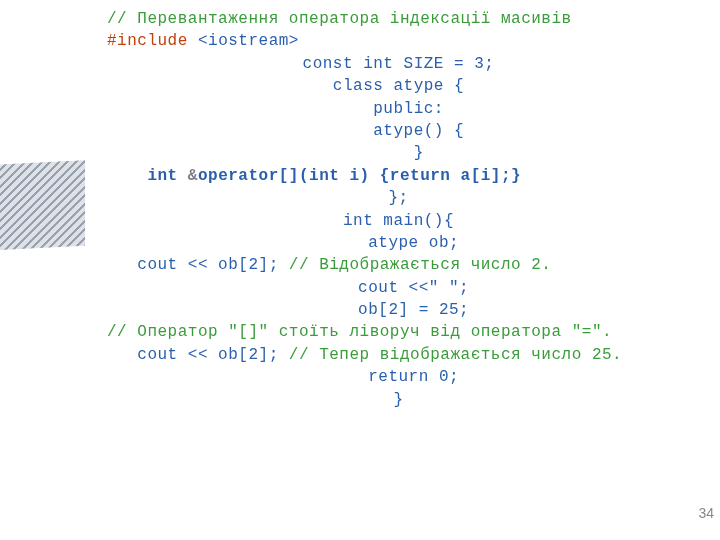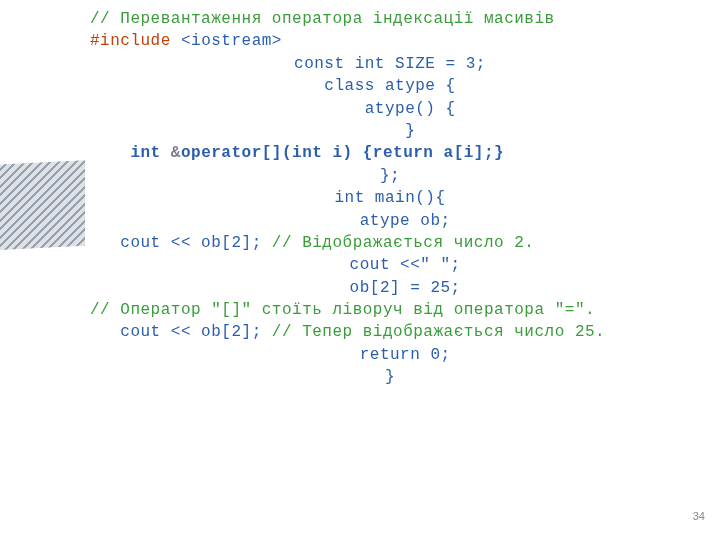--- a/index.html
+++ b/index.html
@@ -31,45 +31,46 @@
     opacity: 0.7;
     clip-path: polygon(0 5%, 100% 0, 100% 95%, 0 100%);
   }
   .code-block {
     position: absolute;
     left: 90px;
     top: 8px;
     right: 30px;
     letter-spacing: 0.5px;
   }
-  .line { white-space: pre; }
+  .line { white-space: pre; margin-left: 17px; }
   .c-comment { color: #3b9c3b; }
   .c-include { color: #c2410c; }
   .c-ns { color: #7a7a8a; }
   .c-normal { color: #2a5fad; text-align: center; }
   .bold { font-weight: bold; }
   .page-num {
     position: absolute;
     bottom: 16px;
-    right: 15px;
+    right: 6px;
     font-family: Arial, sans-serif;
-    font-size: 11px;
+    font-size: 14px;
     color: #888;
   }
 </style>
 </head>
 <body>
 
 <div class="decoration"></div>
 
 <div class="code-block">
   <div class="line c-comment">// Перевантаження оператора індексації масивів</div>
   <div class="line"><span class="c-include">#include </span><span class="c-normal">&lt;iostream&gt;</span></div>
   <div class="line c-normal">const int SIZE = 3;</div>
   <div class="line c-normal">class atype {</div>
+  <div class="line c-normal">  public:</div>
   <div class="line c-normal">    atype() {</div>
   <div class="line c-normal">    }</div>
   <div class="line bold"><span class="c-normal">    int </span><span class="c-ns">&amp;</span><span class="c-normal">operator[](int i) {return a[i];}</span></div>
   <div class="line c-normal">};</div>
   <div class="line c-normal">int main(){</div>
   <div class="line c-normal">   atype ob;</div>
   <div class="line"><span class="c-normal">   cout &lt;&lt; ob[2]; </span><span class="c-comment">// Відображається число 2.</span></div>
   <div class="line c-normal">   cout &lt;&lt;" ";</div>
   <div class="line c-normal">   ob[2] = 25;</div>
   <div class="line c-comment">// Оператор "[]" стоїть ліворуч від оператора "=".</div>

